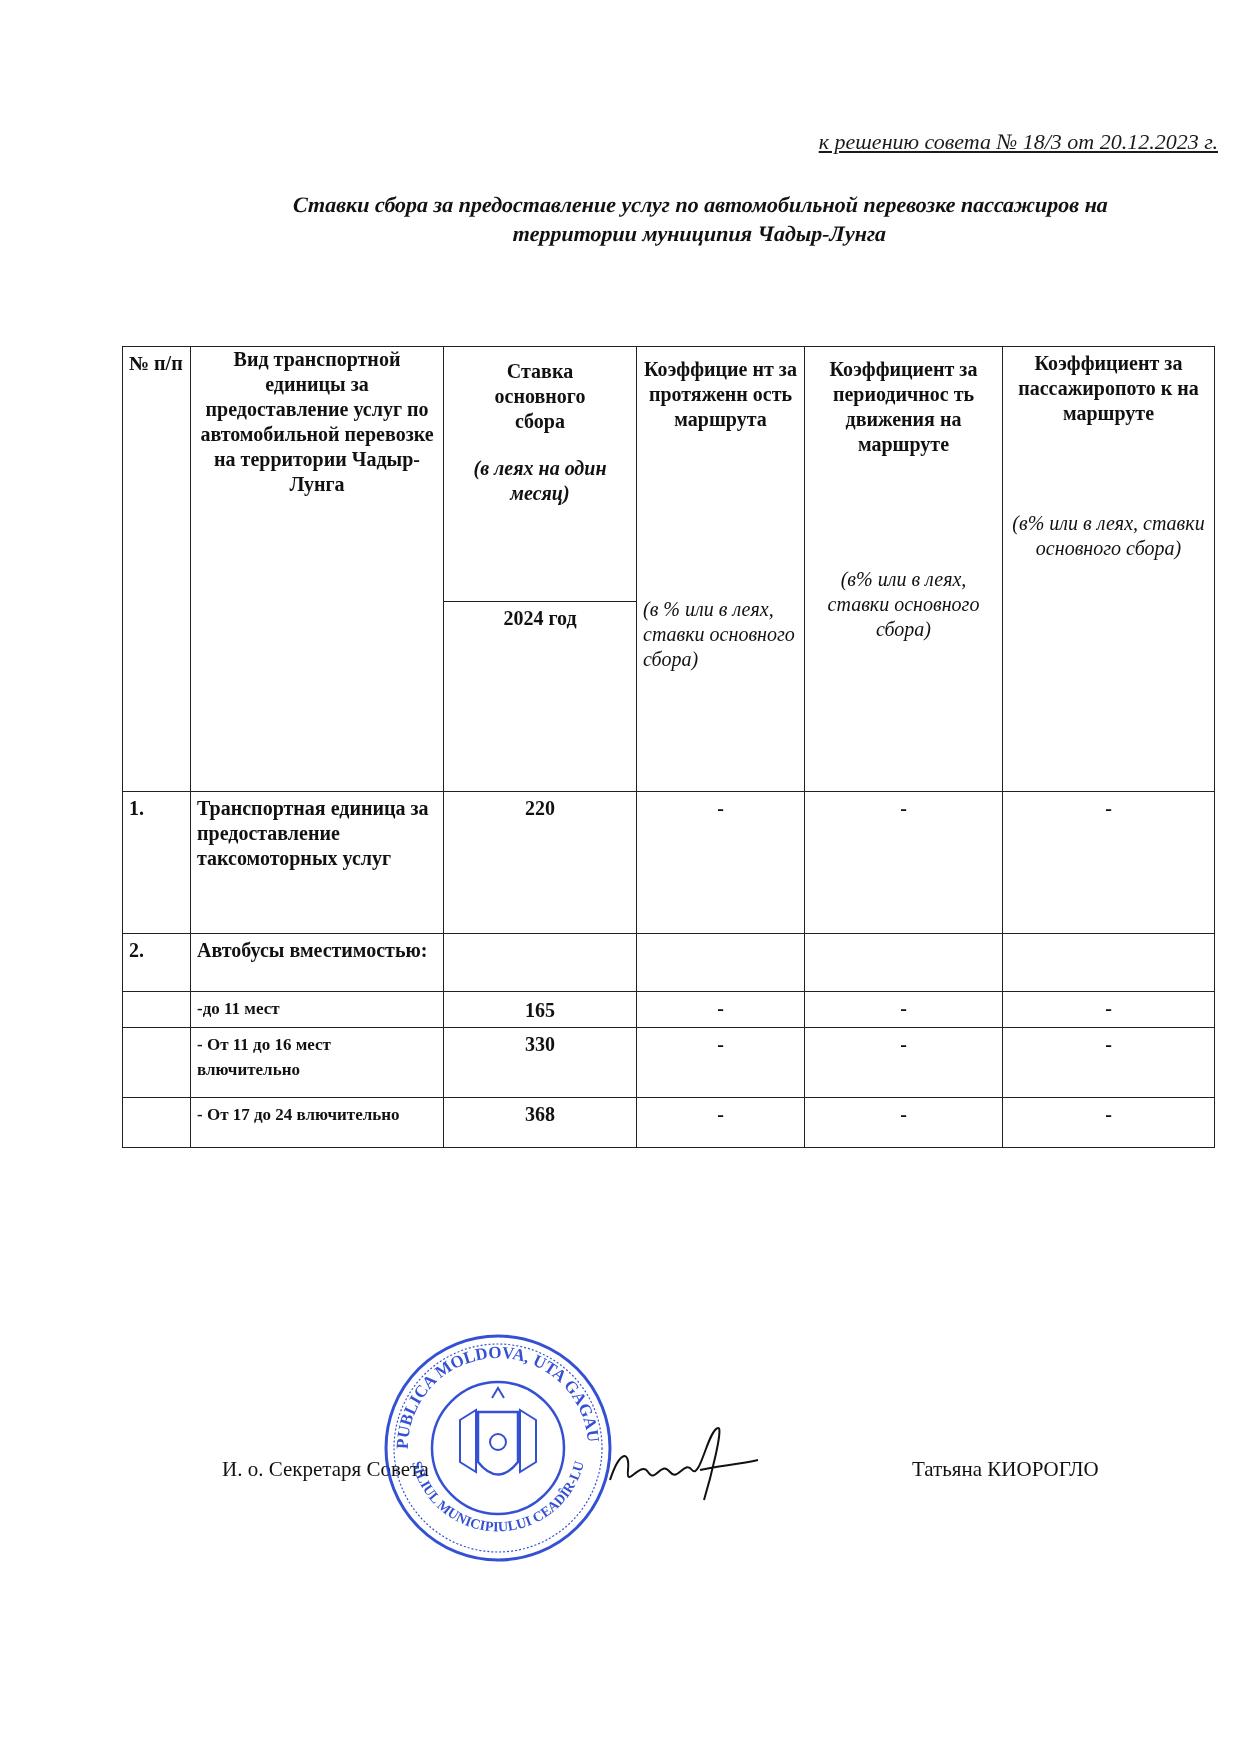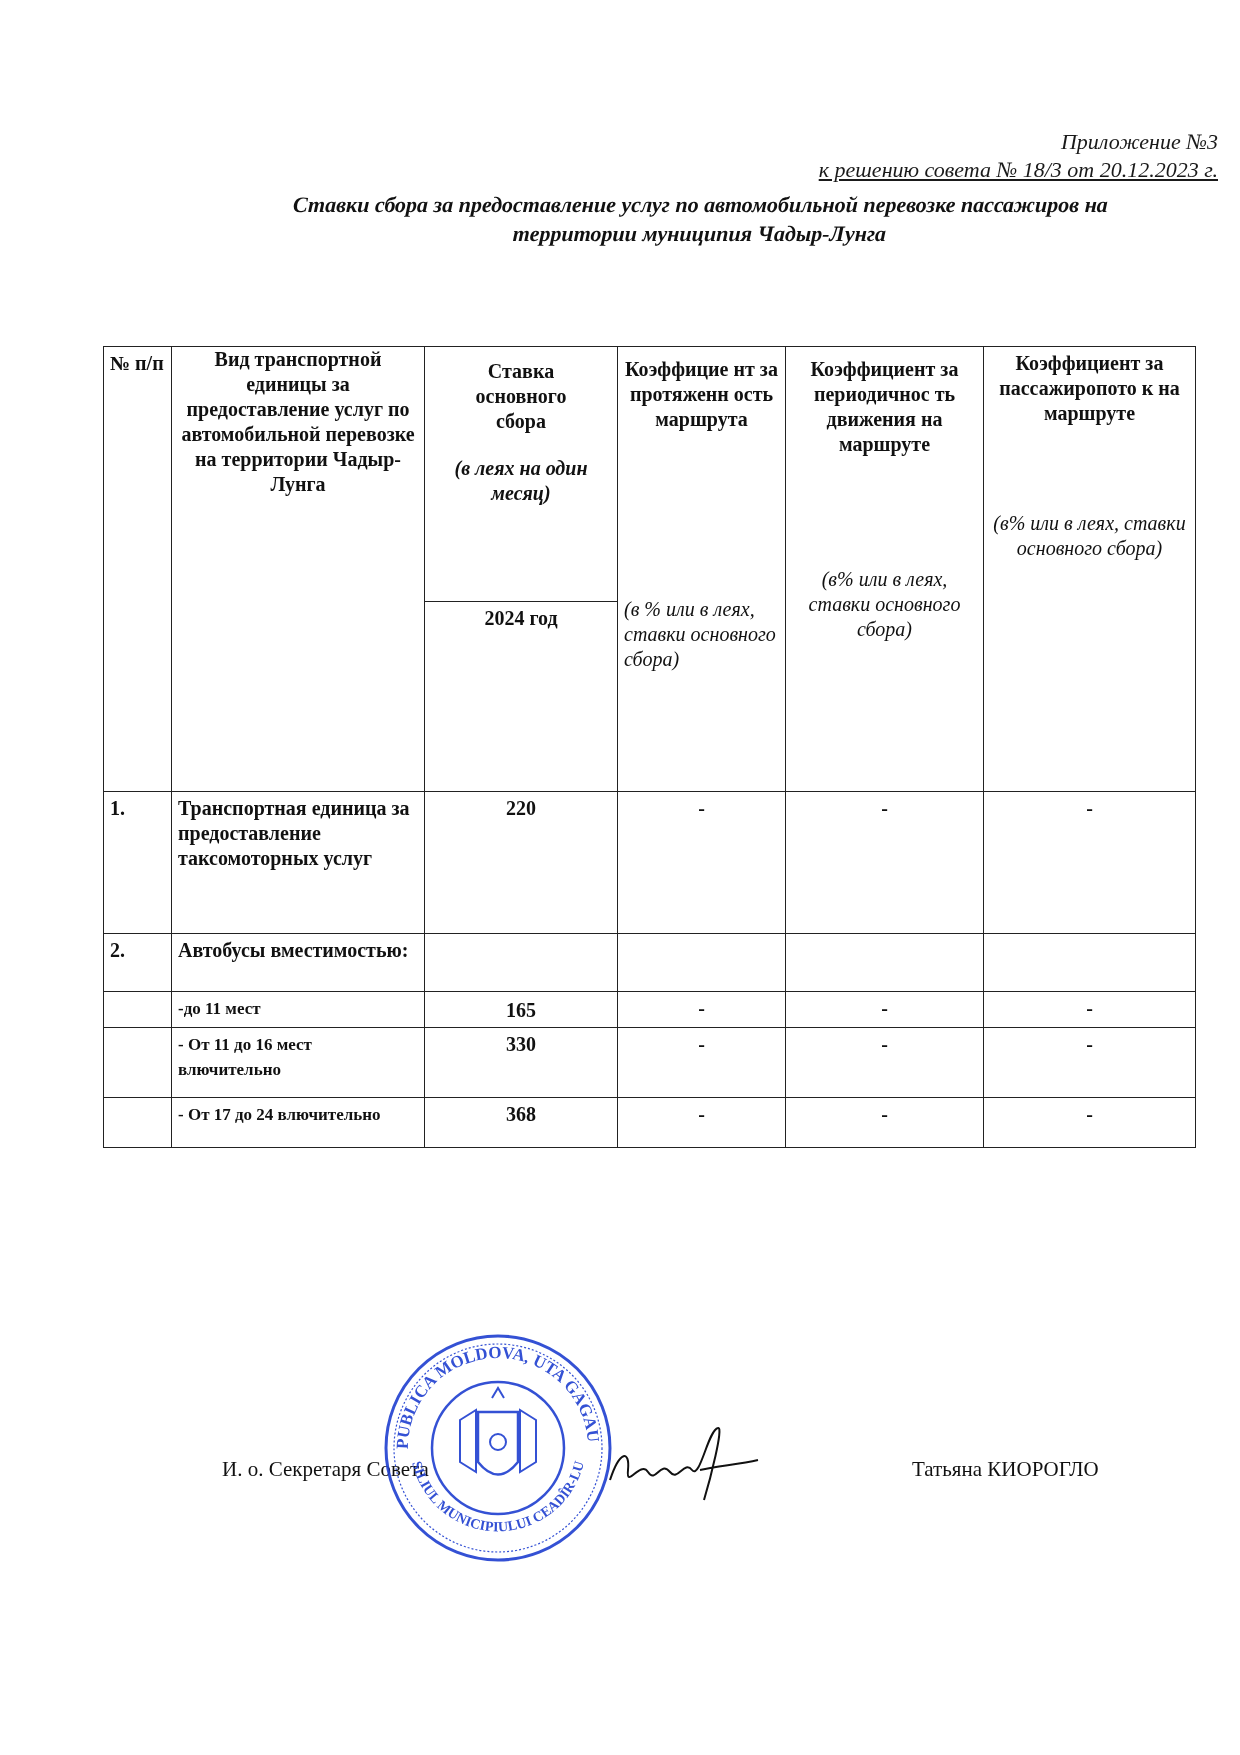--- a/index.html
+++ b/index.html
@@ -11,21 +11,21 @@
       position: absolute; right: 22px; top: 128px; text-align: right;
       font-style: italic; font-size: 22px; line-height: 28px; color: #1a1a1a;
     }
     .annex .line2 { text-decoration: underline; }
     .title {
       position: absolute; left: 200px; width: 1000px; top: 190px;
       text-align: center; font-weight: bold; font-style: italic;
       font-size: 22px; line-height: 29px; transform: skewX(-2deg);
     }
     table.rates {
-      position: absolute; left: 103px; top: 346px; width: 1093px;
+      position: absolute; left: 122px; top: 346px; width: 1093px;
       border-collapse: collapse; table-layout: fixed; font-size: 20px;
     }
     table.rates td {
       border: 1.5px solid #222; vertical-align: top; padding: 4px 6px;
       line-height: 25px;
     }
     .c-num { width: 55px; font-weight: bold; }
     .c-type { width: 240px; font-weight: bold; }
     .c-rate { width: 180px; font-weight: bold; text-align: center; margin-left: 7px; }
     .c-k { width: 155px; text-align: center; }
@@ -44,21 +44,20 @@
     .notes .arrow { display: inline-block; width: 32px; }
     .sig-left { position: absolute; left: 222px; top: 1457px; font-size: 21px; }
     .sig-right { position: absolute; left: 912px; top: 1457px; font-size: 21px; }
     .stamp { position: absolute; left: 382px; top: 1332px; width: 232px; height: 232px; opacity: 0.9; }
     .signature { position: absolute; left: 600px; top: 1420px; width: 160px; height: 90px; }
   </style>
 </head>
 <body>
 
 <div class="annex">
-  <div>Приложение №3</div>
   <div class="line2">к решению совета № 18/3 от 20.12.2023 г.</div>
 </div>
 
 <div class="title">
   <div>Ставки сбора за предоставление услуг по автомобильной перевозке пассажиров на</div>
   <div>территории муниципия Чадыр-Лунга</div>
 </div>
 
 <table class="rates">
   <tbody>

